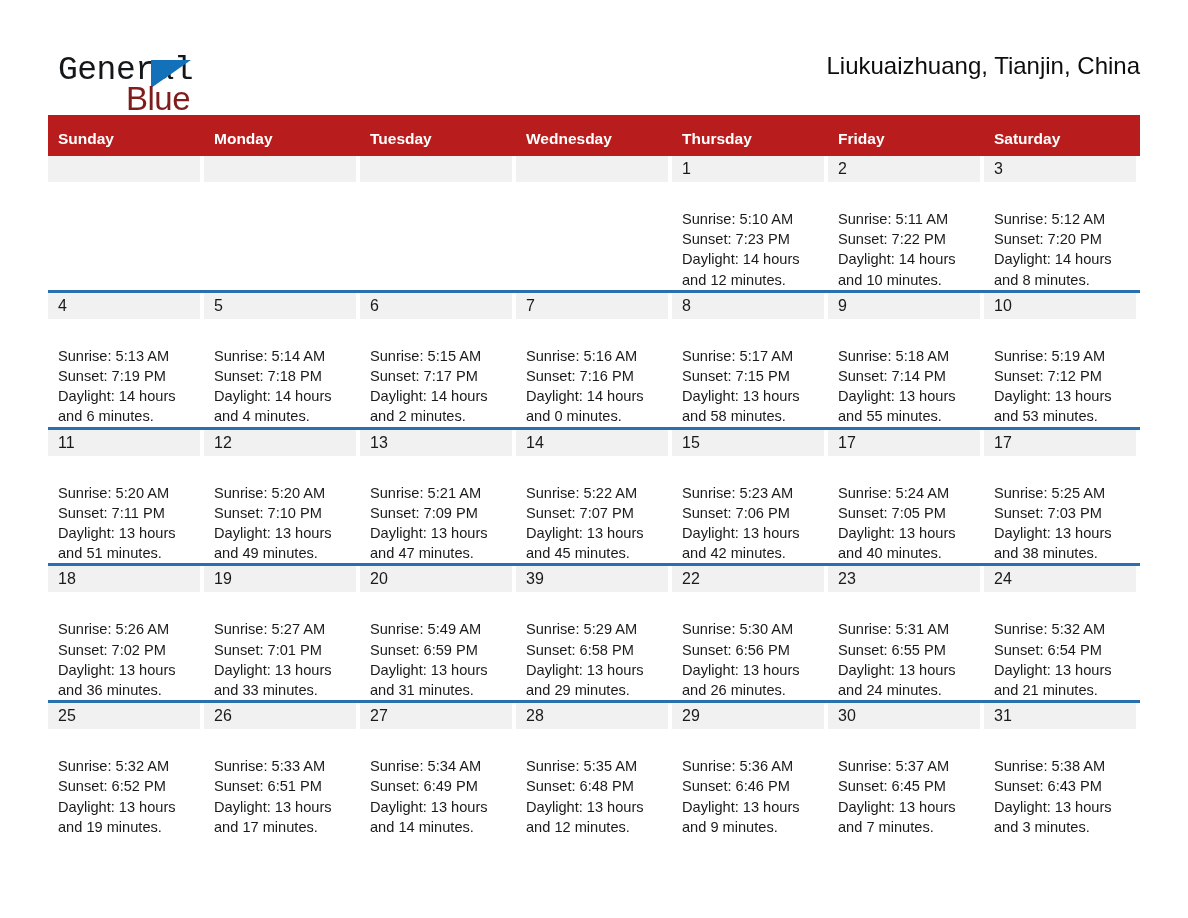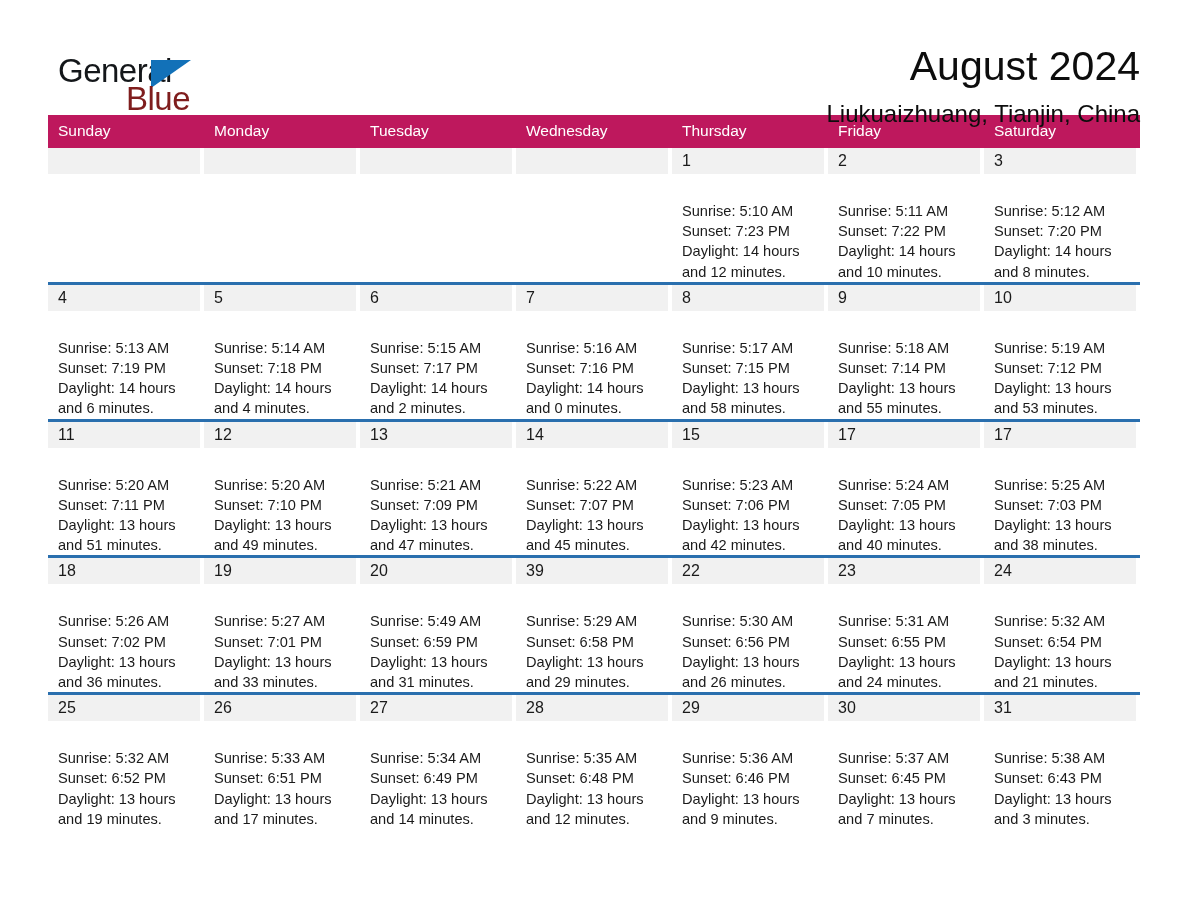--- a/index.html
+++ b/index.html
@@ -39,21 +39,21 @@
     flex: 0 0 auto;
   }
   .brand-general {
     position: absolute;
     left: 10px;
     top: 12px;
     font-size: 33px;
     line-height: 33px;
     letter-spacing: -0.5px;
     color: #14171a;
-    font-family: Liberation Sans, sans-serif;
+    font-family: Liberation Mono, monospace;
   }
   .brand-tri {
     position: absolute;
     left: 103px;
     top: 18px;
     width: 0;
     height: 0;
     border-style: solid;
     border-width: 28px 0 0 40px;
     border-color: transparent transparent transparent #1271b8;
@@ -88,26 +88,26 @@
     margin: 8px 0 0 0;
   }
 
   
   .calendar {
     width: 1092px;
     border-collapse: collapse;
     table-layout: fixed;
   }
   .dow-row th {
-    background: #be185d;
+    background: #b91c1c;
     color: #ffffff;
     font-size: 15.5px;
-    font-weight: normal;
+    font-weight: bold;
     text-align: left;
-    padding: 7px 0 8px 10px;
+    padding: 15px 0 8px 10px;
     height: 16px;
     border: 0;
   }
   .week-row td {
     vertical-align: top;
     padding: 0;
     border: 0;
     border-top: 3px solid #2a6fae;
     height: 132px;
   }
@@ -154,21 +154,20 @@
 
   <div class="header">
 
     <div class="brand">
       <span class="brand-general">General</span>
       <span class="brand-tri"></span>
       <span class="brand-blue">Blue</span>
     </div>
 
     <div class="titles">
-      <h1 class="month-title">August 2024</h1>
       <h2 class="location-title">Liukuaizhuang, Tianjin, China</h2>
     </div>
 
   </div>
 
   <table class="calendar">
     <thead>
       <tr class="dow-row">
         <th>Sunday</th>
         <th>Monday</th>

